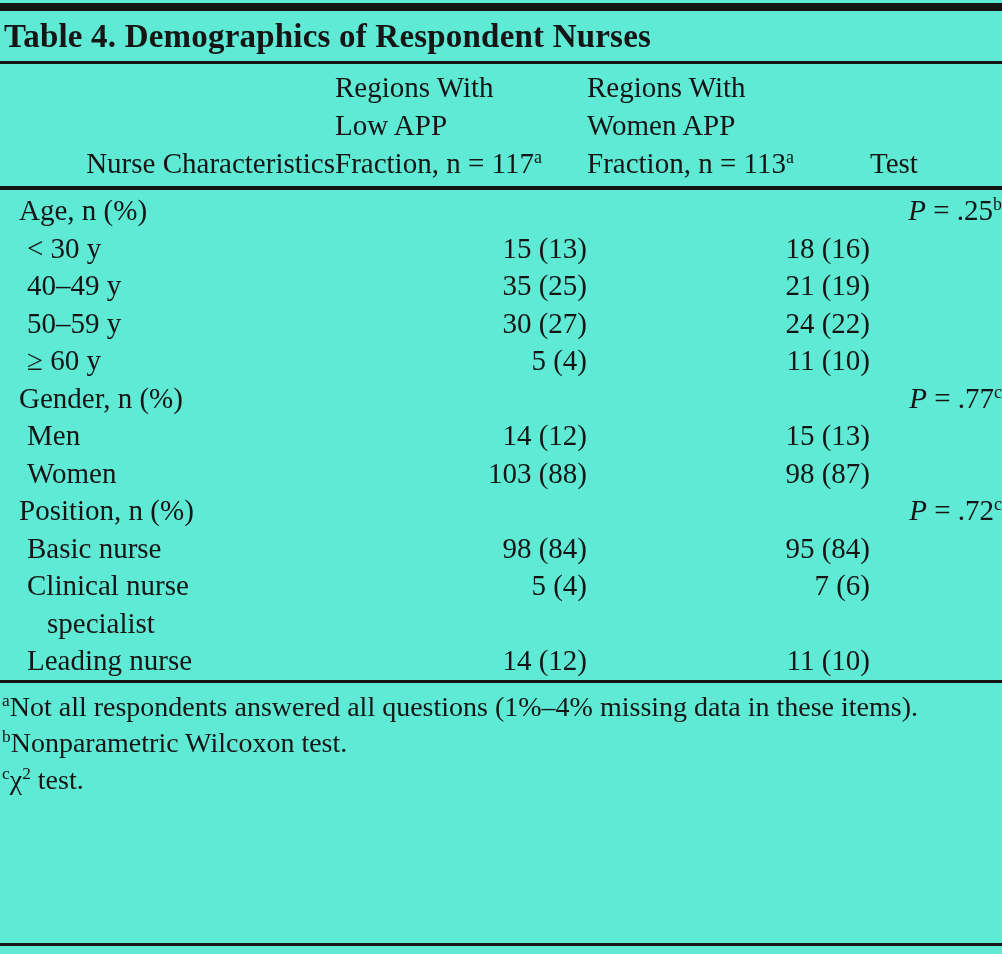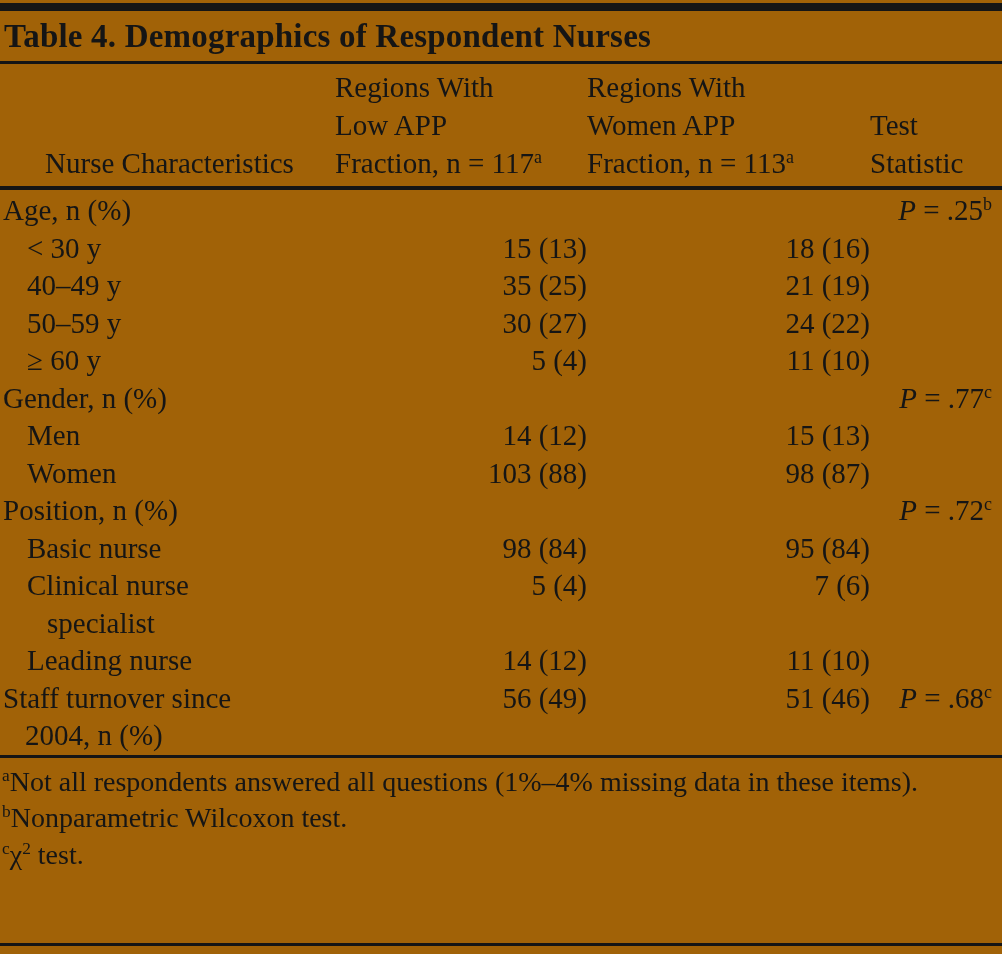--- a/index.html
+++ b/index.html
@@ -4,21 +4,21 @@
 <style>
   html, body {
     margin: 0;
     padding: 0;
     background: #ffffff;
   }
   .page {
     position: relative;
     width: 1002px;
     height: 954px;
-    background: #a16207;
+    background: #5eead4;
     color: #151515;
     font-family: "Liberation Serif", "DejaVu Serif", serif;
     overflow: hidden;
     box-sizing: border-box;
     padding-top: 3px;
   }
   .rule {
     background: #151515;
     width: 100%;
   }
@@ -39,34 +39,34 @@
     display: grid;
     grid-template-columns: 335px 252px 283px 132px;
   }
 
   .table-header {
     align-items: end;
     padding: 4px 0 4px 0;
     font-size: 29px;
   }
   .hcell { line-height: 38px; }
-  .hcell.align-left   { text-align: center; padding-left: 4px; }
+  .hcell.align-left   { text-align: right; padding-left: 4px; }
   .hcell.align-center { text-align: left; }
 
   .table-body {
     font-size: 29px;
     padding-top: 2px;
   }
   .cell { line-height: 37.5px; }
-  .cell-label.indent-0 .label-line      { padding-left: 3px;  }
+  .cell-label.indent-0 .label-line      { padding-left: 19px;  }
   .cell-label.indent-0 .label-line.wrap { padding-left: 25px; }
   .cell-label.indent-1 .label-line      { padding-left: 27px; }
   .cell-label.indent-1 .label-line.wrap { padding-left: 47px; }
   .cell-low, .cell-high { text-align: right; }
-  .cell-stat { text-align: right; padding-right: 10px; }
+  .cell-stat { text-align: right; }
 
   sup {
     font-size: 62%;
     line-height: 0;
     vertical-align: baseline;
     position: relative;
     top: -0.55em;
     font-style: normal;
   }
   i { font-style: italic; }
@@ -112,21 +112,20 @@
         <div class="hline">Low APP</div>
         <div class="hline">Fraction, n = 117<sup>a</sup></div>
       </div>
       <div class="hcell align-center">
         <div class="hline">Regions With</div>
         <div class="hline">Women APP</div>
         <div class="hline">Fraction, n = 113<sup>a</sup></div>
       </div>
       <div class="hcell align-center">
         <div class="hline">Test</div>
-        <div class="hline">Statistic</div>
       </div>
     </div>
 
   <div class="rule rule-medium"></div>
 
   <div class="table-body" id="table-body">
       <div class="grid-row trow">
         <div class="cell cell-label indent-0">
           <div class="label-line">Age, n (%)</div>
         </div>
@@ -215,29 +214,20 @@
         <div class="cell cell-high">7 (6)</div>
         <div class="cell cell-stat"></div>
       </div>
       <div class="grid-row trow">
         <div class="cell cell-label indent-1">
           <div class="label-line">Leading nurse</div>
         </div>
         <div class="cell cell-low">14 (12)</div>
         <div class="cell cell-high">11 (10)</div>
         <div class="cell cell-stat"></div>
-      </div>
-      <div class="grid-row trow">
-        <div class="cell cell-label indent-0">
-          <div class="label-line">Staff turnover since</div>
-          <div class="label-line wrap">2004, n (%)</div>
-        </div>
-        <div class="cell cell-low">56 (49)</div>
-        <div class="cell cell-high">51 (46)</div>
-        <div class="cell cell-stat"><i>P</i> = .68<sup>c</sup></div>
       </div>
     </div>
 
   <div class="rule rule-thin"></div>
 
   <div class="footnotes" id="footnotes">
       <p class="footnote"><sup>a</sup>Not all respondents answered all questions (1%–4% missing data in these items).</p>
       <p class="footnote"><sup>b</sup>Nonparametric Wilcoxon test.</p>
       <p class="footnote"><sup>c</sup>χ<sup>2</sup> test.</p>
     </div>

